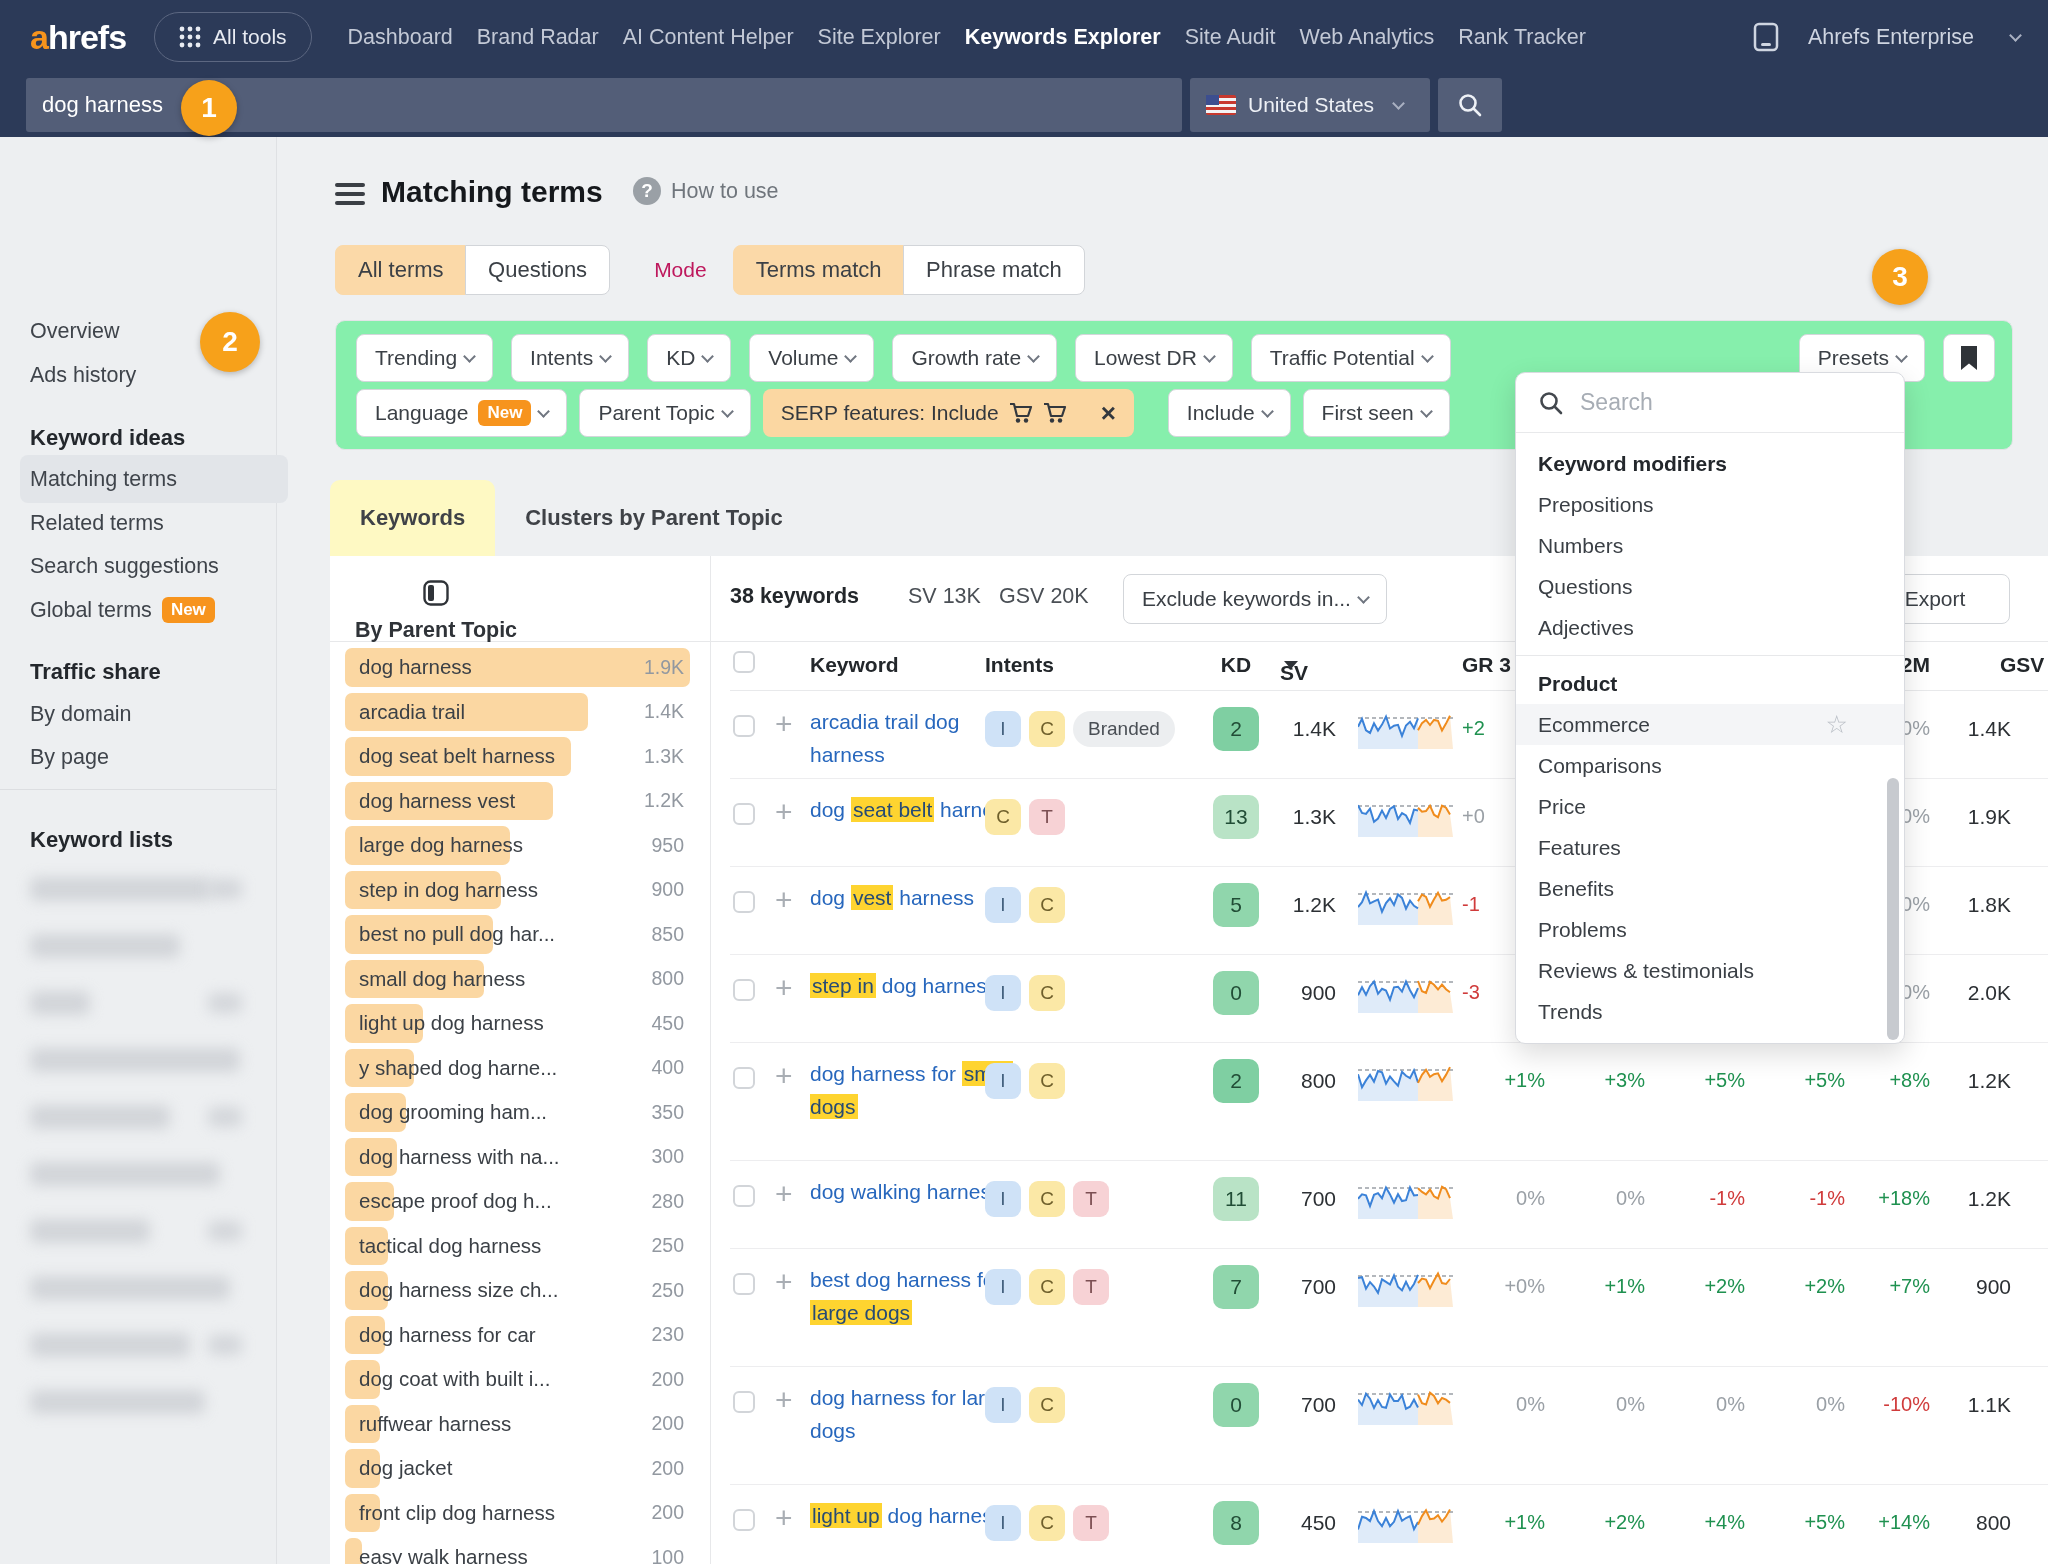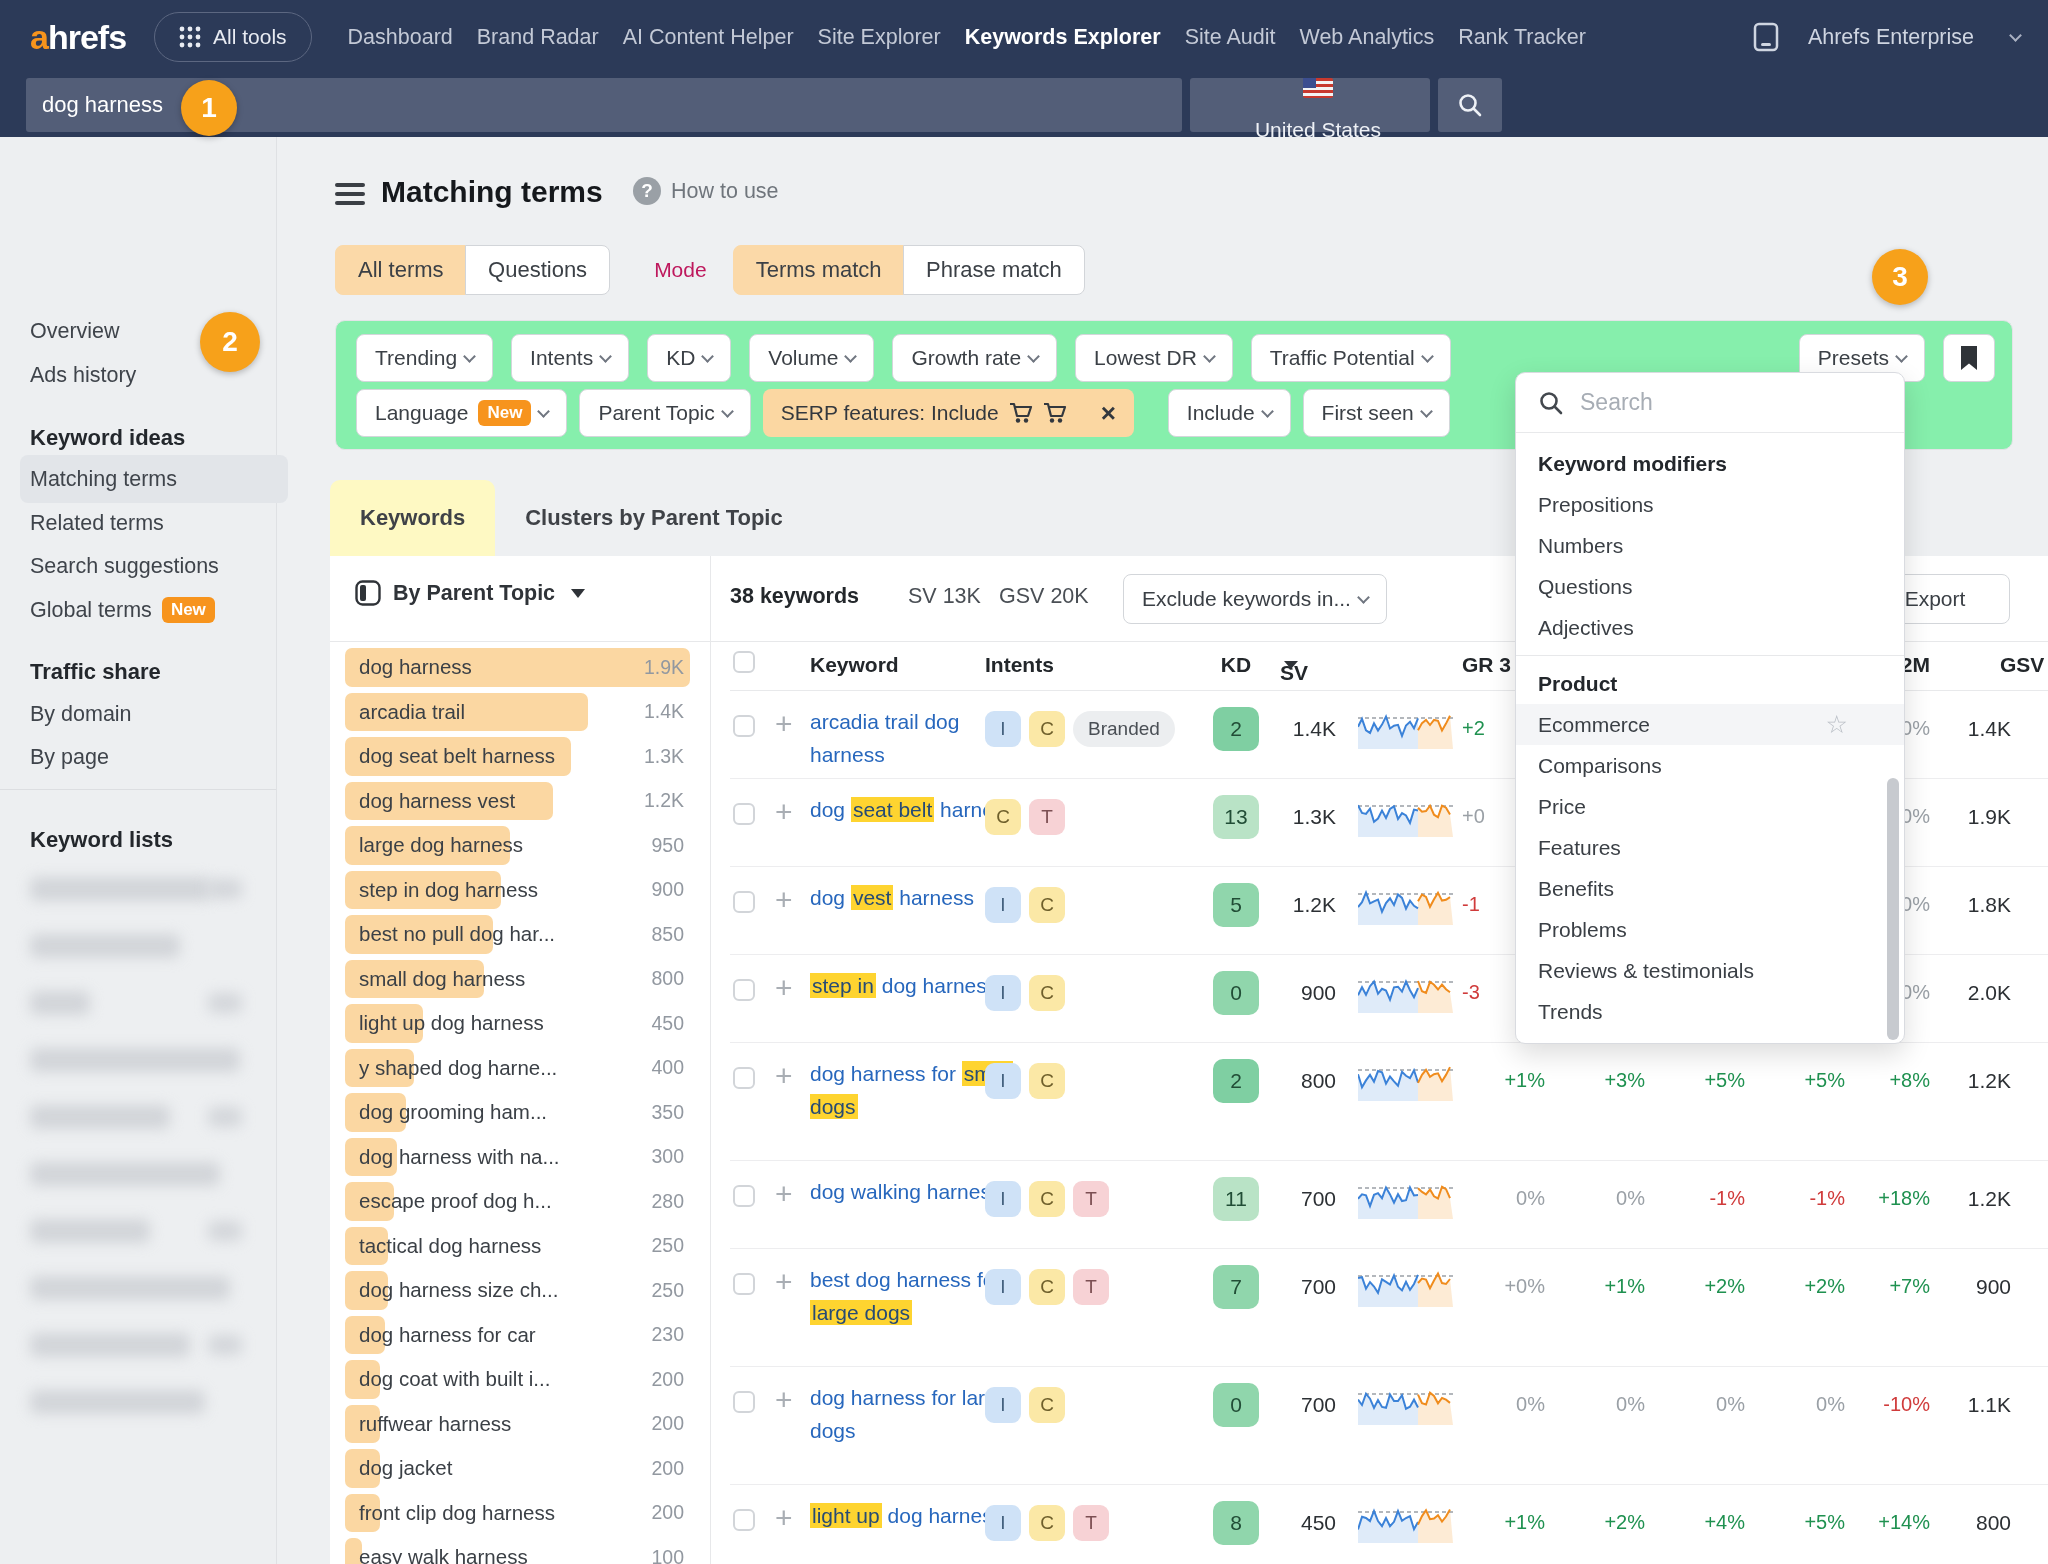--- a/index.html
+++ b/index.html
@@ -11,21 +11,21 @@
 .navrow1{position:absolute;left:0;top:0;right:0;height:74px;display:flex;align-items:center;}
 .logo{margin-left:30px;font-size:34px;font-weight:bold;color:#fff;letter-spacing:-1px;}
 .logo .la{color:#f7941d;}
 .alltools{margin-left:28px;display:inline-flex;align-items:center;gap:12px;height:50px;padding:0 24px;border:1.5px solid #5c6781;border-radius:26px;color:#e8ebf2;font-size:21px;}
 .navitems{display:flex;align-items:center;margin-left:24px;gap:0;}
 .navitem{padding:0 12px;font-size:21.5px;color:#c3c9d6;white-space:nowrap;}
 .navitem.active{color:#fff;font-weight:bold;}
 .navright{margin-left:auto;margin-right:28px;display:flex;align-items:center;gap:29px;color:#cfd5e1;font-size:21.5px;}
 .navrow2{position:absolute;left:0;top:74px;right:0;height:63px;display:flex;}
 .searchinput{position:absolute;left:26px;top:4px;width:1156px;height:54px;background:#535e78;border-radius:3px;display:flex;align-items:center;color:#fff;font-size:22px;padding-left:16px;}
-.country{position:absolute;left:1190px;top:4px;width:240px;height:54px;background:#535e78;border-radius:3px;display:flex;align-items:center;gap:20px;padding-left:16px;color:#eef1f6;font-size:21px;flex-direction:column;}
+.country{position:absolute;left:1190px;top:4px;width:240px;height:54px;background:#535e78;border-radius:3px;display:flex;align-items:center;gap:12px;padding-left:16px;color:#eef1f6;font-size:21px;}
 .searchbtn{position:absolute;left:1438px;top:4px;width:64px;height:54px;background:#535e78;border-radius:3px;display:flex;align-items:center;justify-content:center;}
 .flag{width:30px;height:20px;border-radius:2px;background:repeating-linear-gradient(#c8392e 0 3px,#f4f4f4 3px 6px);position:relative;flex:none;}
 .flag::after{content:"";position:absolute;left:0;top:0;width:13px;height:10px;background:#3c4e8f;}
 
 
 .chev{display:inline-block;width:9px;height:9px;border-right:2px solid #707680;border-bottom:2px solid #707680;transform:rotate(45deg);margin-left:8px;margin-top:-4px;flex:none;}
 .chev.light{border-color:#aab1c2;}
 
 
 .stepbadge{position:absolute;width:56px;height:56px;border-radius:50%;background:#f7a11a;color:#fff;font-size:28px;font-weight:bold;display:flex;align-items:center;justify-content:center;z-index:70;box-shadow:0 2px 6px rgba(0,0,0,.25);}
@@ -69,21 +69,21 @@
 
 
 .tabs{position:absolute;left:27px;top:343px;height:76px;display:flex;}
 .tab{padding:0 30px;line-height:76px;font-weight:bold;font-size:22px;color:#3f4247;white-space:nowrap;}
 .tab.active{background:#fef9c3;border-radius:10px 10px 0 0;}
 
 
 .content{position:absolute;left:27px;top:419px;right:0;bottom:-20px;background:#fff;}
 .chead{position:absolute;left:0;top:0;right:0;height:86px;border-bottom:1px solid #e7e8ea;}
 .vdivider{position:absolute;left:380px;top:0;bottom:0;width:1px;background:#e7e8ea;}
-.grpby{position:absolute;left:25px;top:24px;display:flex;align-items:center;gap:12px;font-size:21.5px;color:#2f3338;font-weight:bold;}
+.grpby{position:absolute;left:25px;top:24px;display:flex;align-items:center;gap:12px;font-size:21.5px;color:#2f3338;font-weight:bold;flex-direction:column;}
 .sortarrow{width:0;height:0;border-left:7px solid transparent;border-right:7px solid transparent;border-top:9px solid #2f3338;display:inline-block;margin-left:4px;}
 .ckw{position:absolute;top:28px;font-size:21.5px;color:#4a4f55;}
 .ckw.b{font-weight:bold;color:#23272b;}
 .excludebtn{position:absolute;left:793px;top:18px;height:50px;display:inline-flex;align-items:center;padding:0 18px;border:1.5px solid #d3d6da;border-radius:8px;font-size:21px;color:#3b4046;background:#fff;}
 .exportbtn{position:absolute;left:1530px;top:18px;width:150px;height:50px;border:1.5px solid #d3d6da;border-radius:8px;display:flex;align-items:center;justify-content:center;font-size:21px;color:#3b4046;background:#fff;}
 
 
 .ptlist{position:absolute;left:15px;top:89px;width:345px;}
 .ptrow{position:relative;height:44.5px;display:flex;align-items:center;}
 .ptbar{position:absolute;left:0;top:3px;bottom:3px;background:#fbd7a2;border-radius:7px;}

